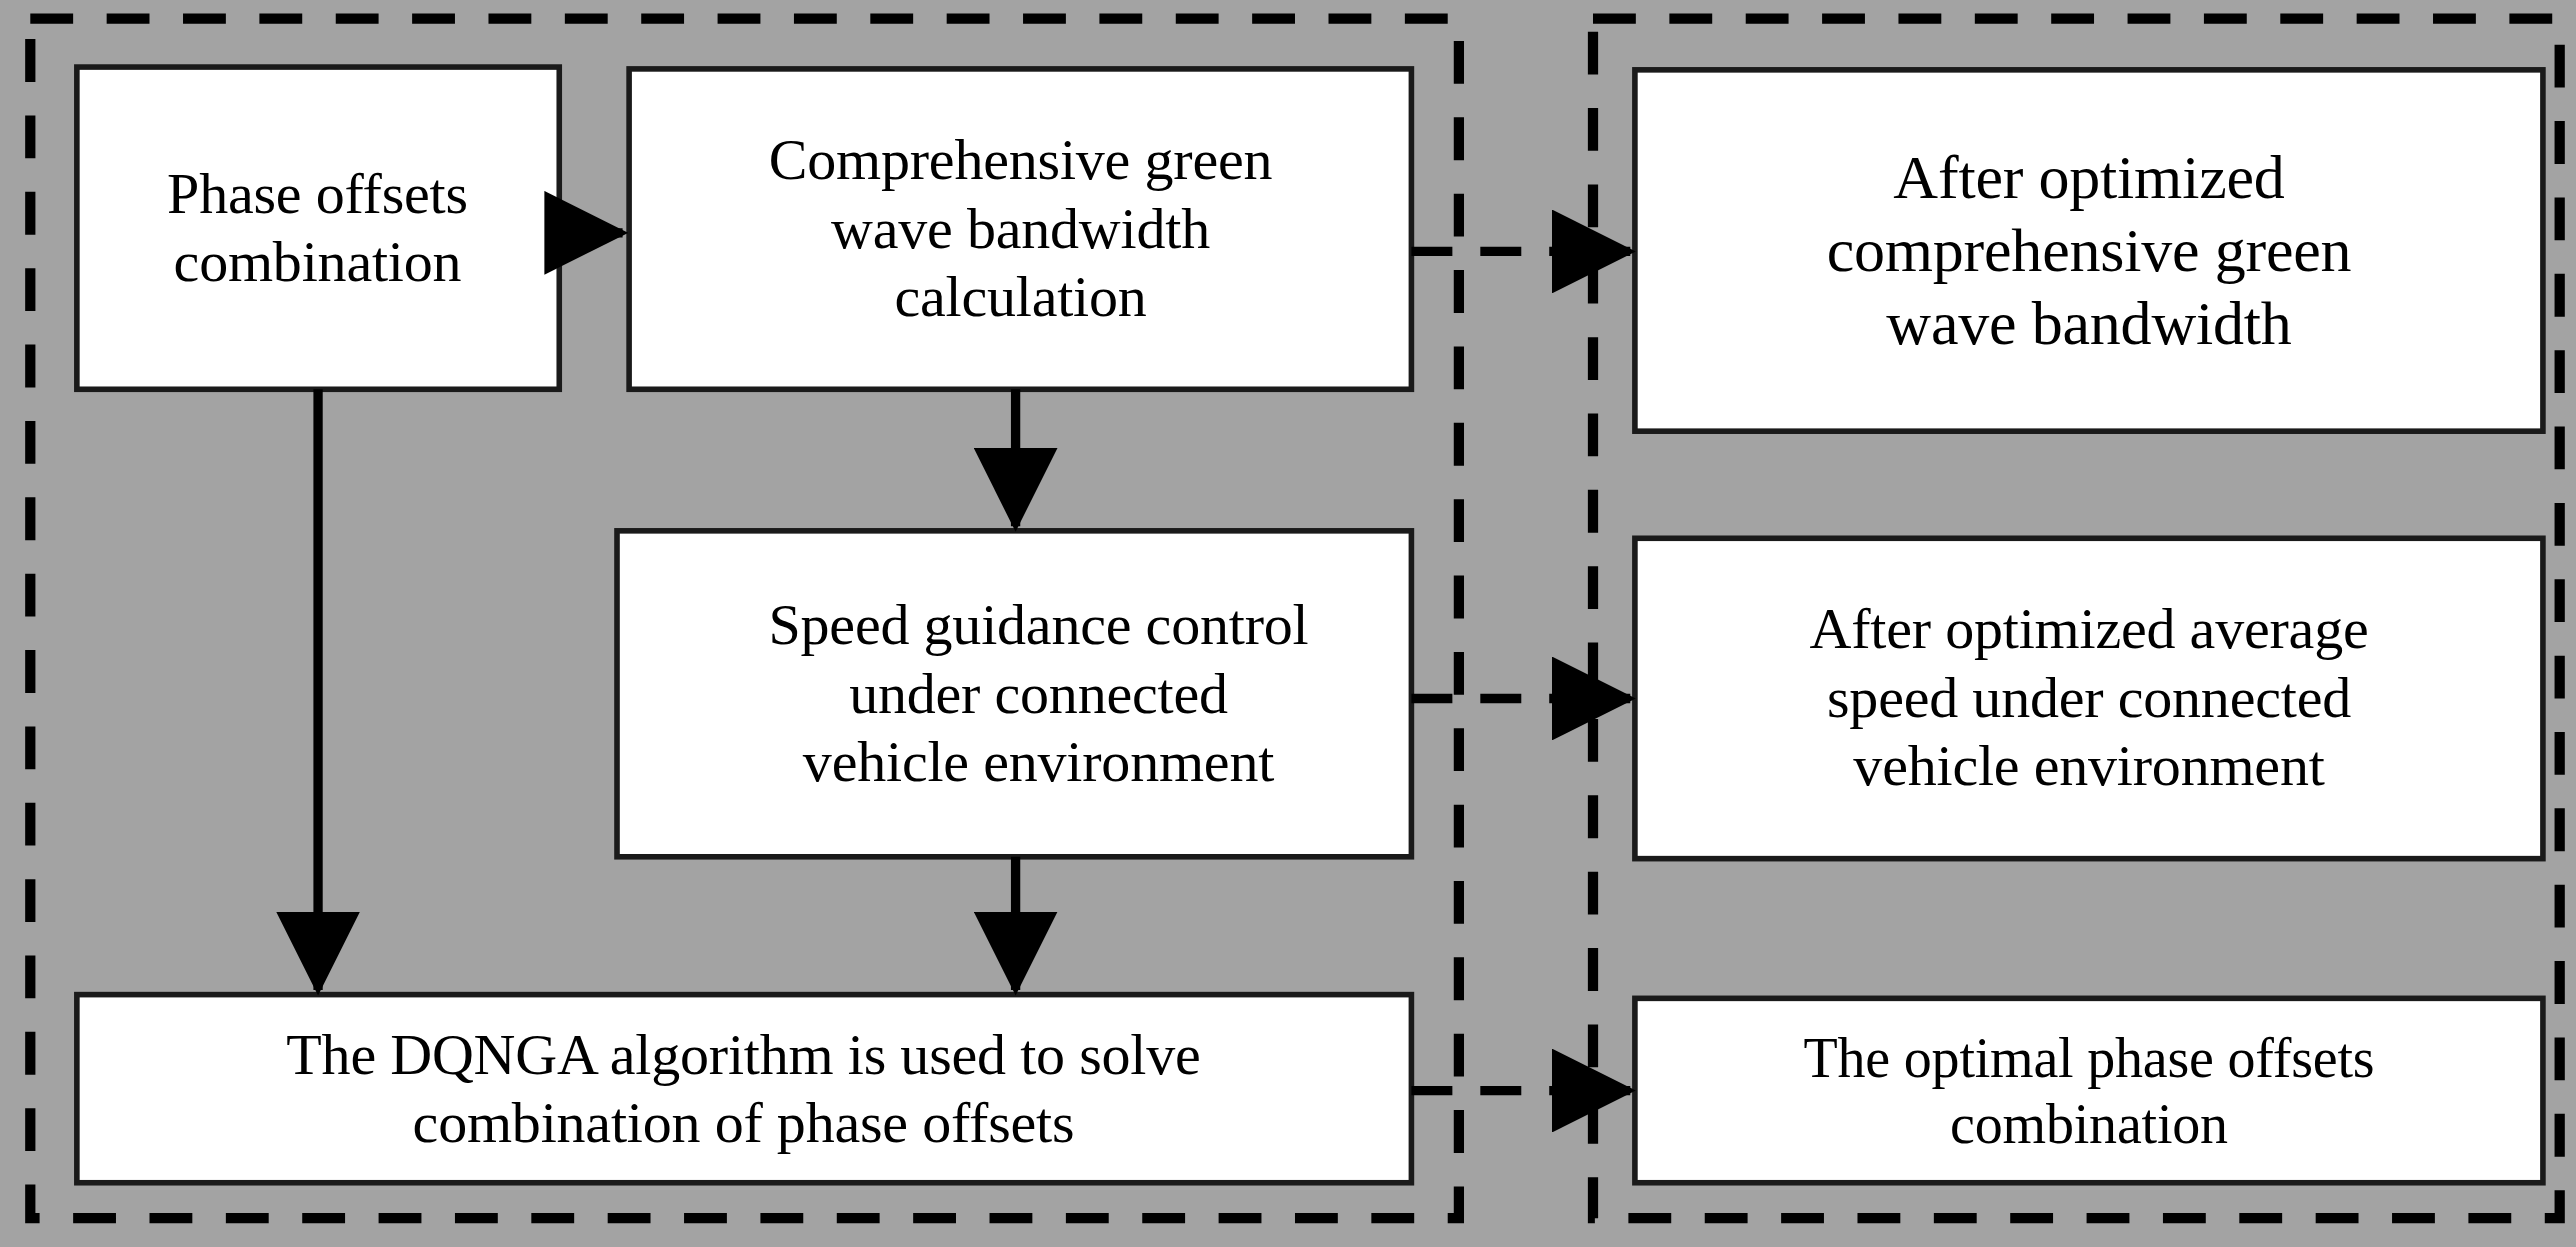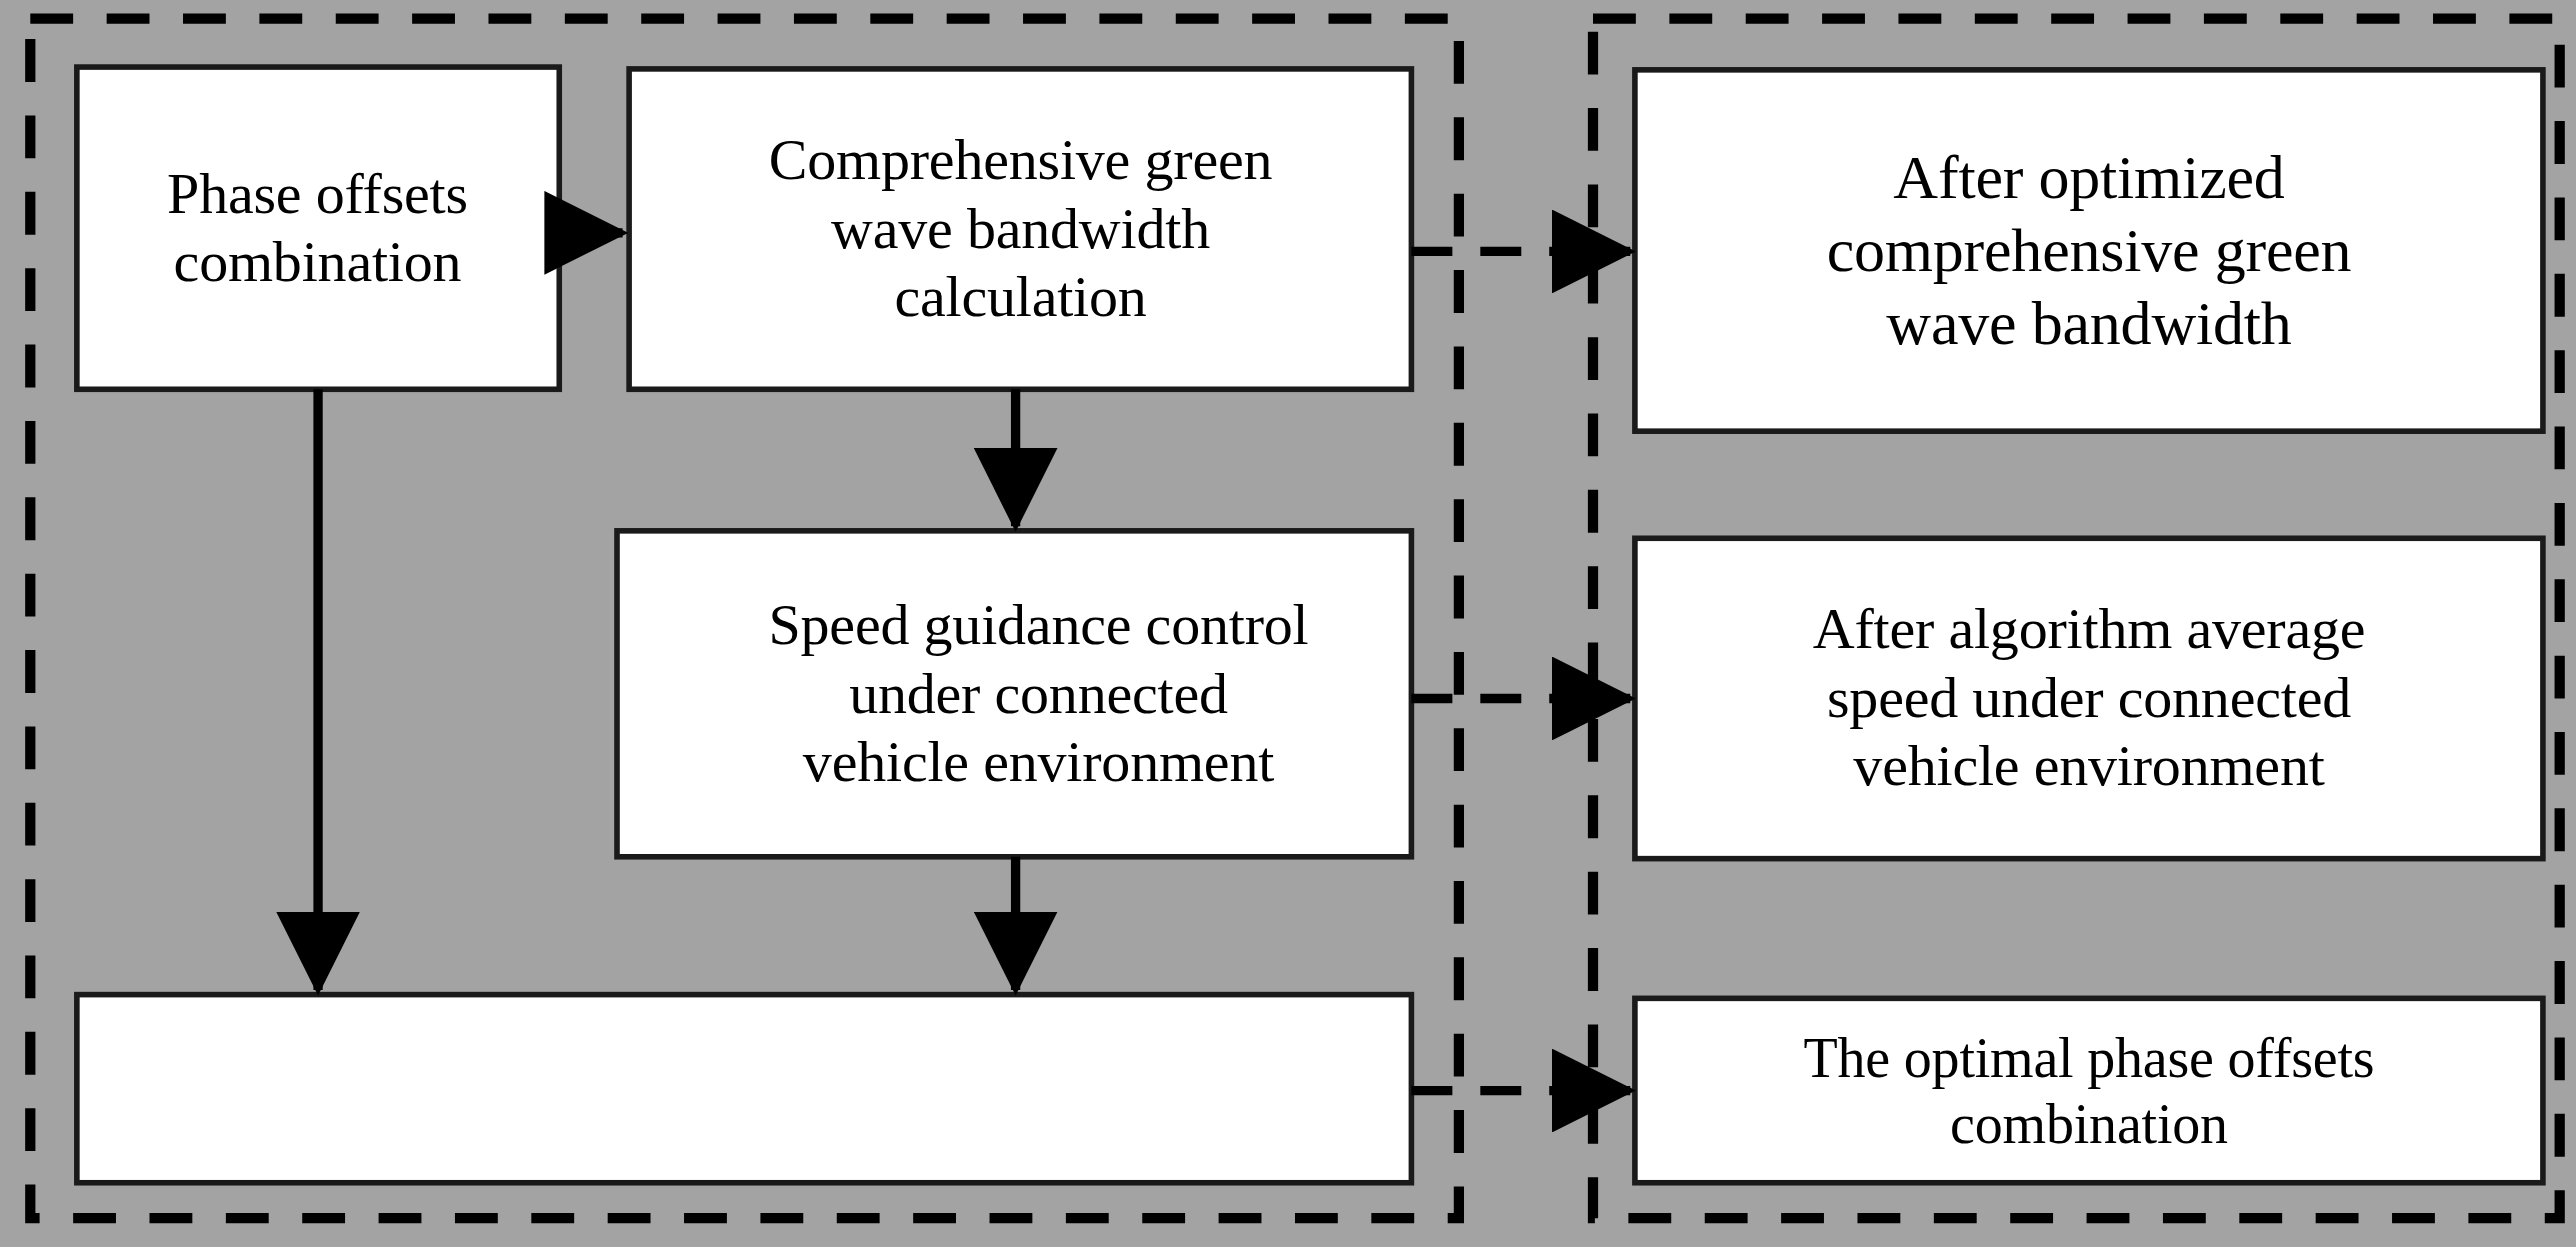--- a/index.html
+++ b/index.html
@@ -73,26 +73,28 @@
 combination</div>
 
   <div class="node-label" style="left:629px;top:69px;width:783px;height:320px;font-size:58px;">Comprehensive green
 wave bandwidth
 calculation</div>
 
   <div class="node-label" style="left:641px;top:531px;width:795px;height:326px;font-size:58px;">Speed guidance control
 under connected
 vehicle environment</div>
 
+  <div class="node-label" style="left:76px;top:995px;width:1335px;height:188px;font-size:58px;">The DQNGA algorithm is used to solve
+combination of phase offsets</div>
 
   <div class="node-label" style="left:1635px;top:70px;width:908px;height:361px;font-size:62px;">After optimized
 comprehensive green
 wave bandwidth</div>
 
-  <div class="node-label" style="left:1635px;top:538px;width:908px;height:320px;font-size:58px;">After algorithm average
+  <div class="node-label" style="left:1635px;top:538px;width:908px;height:320px;font-size:58px;">After optimized average
 speed under connected
 vehicle environment</div>
 
   <div class="node-label" style="left:1635px;top:999px;width:908px;height:184px;font-size:56px;">The optimal phase offsets
 combination</div>
 
 </div>
 
 
 </body></html>

